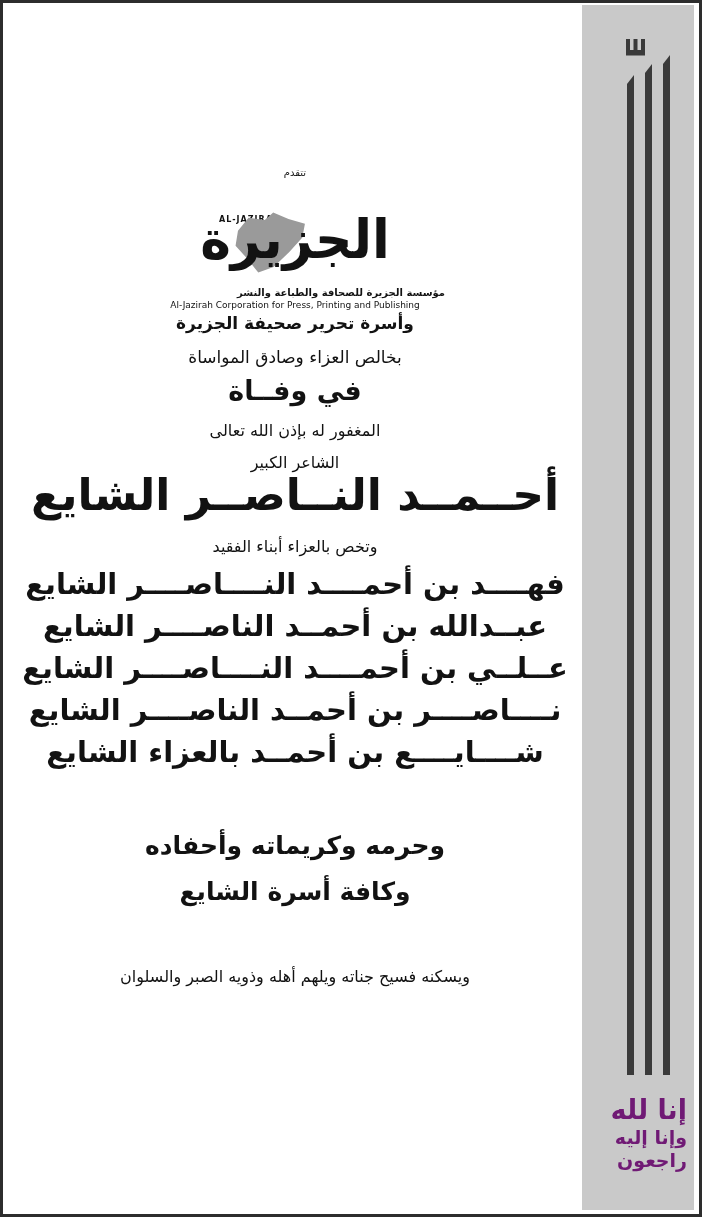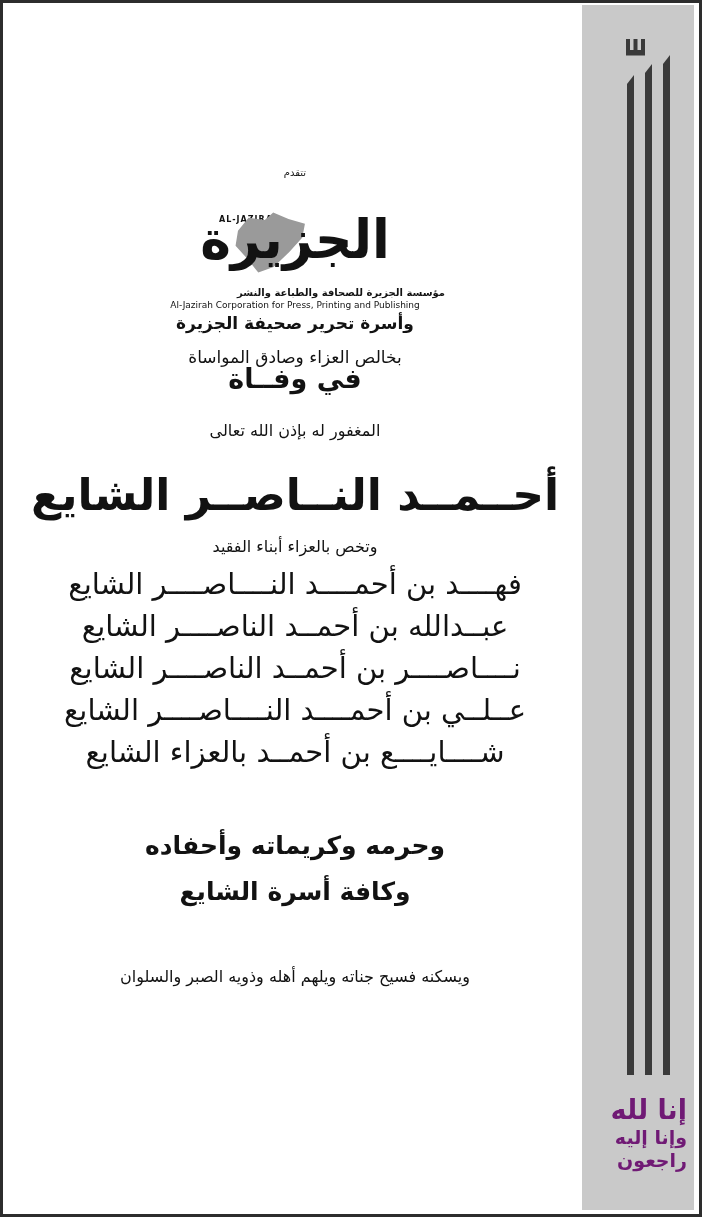--- a/index.html
+++ b/index.html
@@ -43,27 +43,27 @@
   .logo .wordmark{position:absolute;top:8px;left:0;width:100%;text-align:center;
                   direction:rtl;font-size:52px;font-weight:bold;line-height:1.1;
                   transform:scaleY(1.04);}
   .logo .org-ar{position:absolute;top:84px;left:0;width:100%;
                 direction:rtl;font-size:10px;font-weight:bold;}
   .logo .org-en{position:absolute;top:97px;left:0;width:100%;text-align:center;
                 direction:ltr;font-size:9px;}
   .logo .editorial{position:absolute;top:110px;left:0;width:100%;text-align:center;
                    direction:rtl;font-size:17px;font-weight:bold;}
   .condolence{top:344px;font-size:17px;}
-  .death{top:360px;font-size:27px;font-weight:bold;}
+  .death{top:372px;font-size:27px;font-weight:bold;}
   .forgiven{top:418px;font-size:16px;}
   .dtitle{top:450px;font-size:16px;}
   .big-name{top:466px;font-size:44px;font-weight:bold;letter-spacing:0;}
   .dedication{top:534px;font-size:16px;}
   .sons{position:absolute;top:560px;left:0;width:100%;}
-  .son{width:100%;text-align:center;direction:rtl;font-size:29px;font-weight:normal;
+  .son{width:100%;text-align:center;direction:rtl;font-size:29px;font-weight:bold;
        line-height:42px;height:42px;}
   .family1{top:828px;font-size:25px;font-weight:bold;}
   .family2{top:874px;font-size:25px;font-weight:bold;}
   .prayer1{top:936px;font-size:16px;}
   .prayer2{top:964px;font-size:16px;}
 </style>
 </head>
 <body>
 
 <div class="page">
@@ -93,28 +93,29 @@
       </svg>
       <div class="wordmark">الجزيرة</div>
       <div class="org-ar">مؤسسة الجزيرة للصحافة والطباعة والنشر</div>
       <div class="org-en">Al-Jazirah Corporation for Press, Printing and Publishing</div>
       <div class="editorial">وأسرة تحرير صحيفة الجزيرة</div>
     </div>
 
     <div class="line condolence">بخالص العزاء وصادق المواساة</div>
     <div class="line death">في وفــاة</div>
     <div class="line forgiven">المغفور له بإذن الله تعالى</div>
+    <div class="line dtitle">الشاعر الكبير</div>
     <div class="line big-name">أحــمــد النــاصــر الشايع</div>
     <div class="line dedication">وتخص بالعزاء أبناء الفقيد</div>
 
     <div class="sons">
       <div class="son">فهــــد بن أحمــــد النــــاصــــر الشايع</div>
       <div class="son">عبــدالله بن أحمــد الناصــــر الشايع</div>
+      <div class="son">عــلــي بن أحمــــد النــــاصــــر الشايع</div>
       <div class="son">نــــاصــــر بن أحمــد الناصــــر الشايع</div>
-      <div class="son">عــلــي بن أحمــــد النــــاصــــر الشايع</div>
       <div class="son">شــــايــــع بن أحمــد بالعزاء الشايع</div>
     </div>
 
     <div class="line family1">وحرمه وكريماته وأحفاده</div>
     <div class="line family2">وكافة أسرة الشايع</div>
     <div class="line prayer2">ويسكنه فسيح جناته ويلهم أهله وذويه الصبر والسلوان</div>
   </div>
 
 </div>
 

